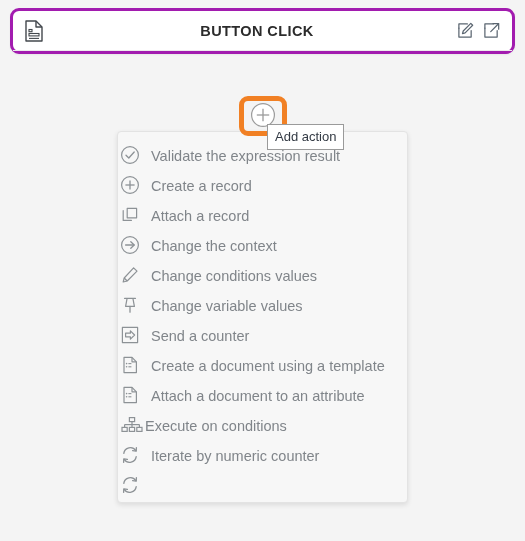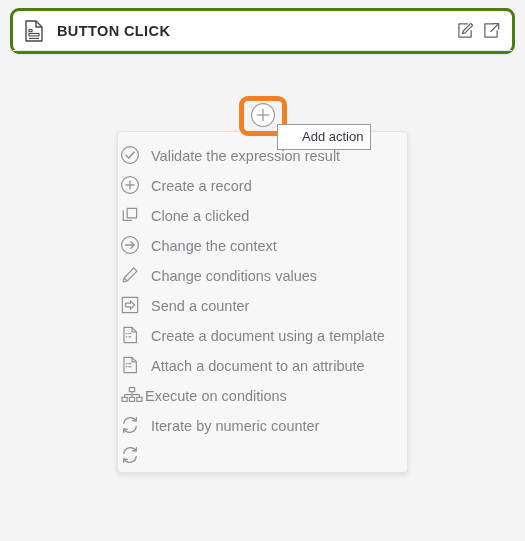--- a/index.html
+++ b/index.html
@@ -17,23 +17,24 @@
   }
 
   
   .card {
     position: absolute;
     left: 10px;
     top: 8px;
     width: 505px;
     box-sizing: border-box;
     background: #ffffff;
-    border: 3px solid #4d7c0f;
+    border: 3px solid #a21caf;
     border-radius: 9px;
     box-shadow: 0 1px 2px rgba(0,0,0,0.05);
+    text-align: center;
   }
   .card-header {
     display: flex;
     align-items: center;
     height: 40px;
     padding: 0 12px 0 11px;
     border-bottom: 1px solid #ececec;
     box-sizing: border-box;
   }
   .card-doc-icon {
@@ -91,23 +92,23 @@
     top: 102px;
     width: 26px;
     height: 26px;
     z-index: 7;
     cursor: pointer;
   }
 
   
   .tooltip {
     position: absolute;
-    left: 277px;
+    left: 267px;
     top: 124px;
-    padding: 3px 7px 4px 24px;
+    padding: 3px 7px 4px 7px;
     background: #ffffff;
     border: 1px solid #9a9a9a;
     font-size: 13px;
     color: #333a44;
     line-height: 17px;
     white-space: nowrap;
     z-index: 9;
   }
 
   
@@ -215,21 +216,21 @@
     <span class="menu-label">Create a record</span>
   </div>
 
   <div class="menu-item">
     <span class="menu-icon">
       <svg width="20" height="20" viewBox="0 0 20 20">
         <path d="M3.2 5.6 V15.4 H11.4" fill="none" stroke="#8d9296" stroke-width="1.2" stroke-linecap="round" stroke-linejoin="round"></path>
         <rect x="7.2" y="3.4" width="9.4" height="9.4" fill="none" stroke="#8d9296" stroke-width="1.2" stroke-linejoin="round"></rect>
       </svg>
     </span>
-    <span class="menu-label">Clone a clicked</span>
+    <span class="menu-label">Attach a record</span>
   </div>
 
   <div class="menu-item">
     <span class="menu-icon">
       <svg width="20" height="20" viewBox="0 0 20 20">
         <circle cx="10" cy="10" r="8.4" fill="none" stroke="#8d9296" stroke-width="1.2"></circle>
         <line x1="5.6" y1="10" x2="14" y2="10" stroke="#8d9296" stroke-width="1.3" stroke-linecap="round"></line>
         <path d="M10.8 6.8 L14.2 10 L10.8 13.2" fill="none" stroke="#8d9296" stroke-width="1.3" stroke-linecap="round" stroke-linejoin="round"></path>
       </svg>
     </span>
@@ -239,20 +240,30 @@
   <div class="menu-item">
     <span class="menu-icon">
       <svg width="20" height="20" viewBox="0 0 20 20">
         <path d="M13.6 2.8 L17 6.2 L7.2 16 L3.2 17 L4.2 13 Z" fill="none" stroke="#8d9296" stroke-width="1.2" stroke-linejoin="round"></path>
         <line x1="4.2" y1="13" x2="7.2" y2="16" stroke="#8d9296" stroke-width="1.2"></line>
       </svg>
     </span>
     <span class="menu-label">Change conditions values</span>
   </div>
 
+  <div class="menu-item">
+    <span class="menu-icon">
+      <svg width="20" height="20" viewBox="0 0 20 20">
+        <line x1="4.6" y1="3.4" x2="15.4" y2="3.4" stroke="#8d9296" stroke-width="1.3" stroke-linecap="round"></line>
+        <path d="M7 3.8 L5.6 11.4 H14.4 L13 3.8" fill="none" stroke="#8d9296" stroke-width="1.2" stroke-linejoin="round"></path>
+        <line x1="10" y1="11.4" x2="10" y2="17.2" stroke="#8d9296" stroke-width="1.3" stroke-linecap="round"></line>
+      </svg>
+    </span>
+    <span class="menu-label">Change variable values</span>
+  </div>
 
 
   <div class="menu-item">
     <span class="menu-icon">
       <svg width="20" height="20" viewBox="0 0 20 20">
         <rect x="2.4" y="2.4" width="15.2" height="15.2" fill="none" stroke="#8d9296" stroke-width="1.2" stroke-linejoin="round"></rect>
         <path d="M5.6 8.2 H10.4 V5.8 L14.6 10 L10.4 14.2 V11.8 H5.6 Z" fill="none" stroke="#8d9296" stroke-width="1.2" stroke-linejoin="round"></path>
       </svg>
     </span>
     <span class="menu-label">Send a counter</span>

